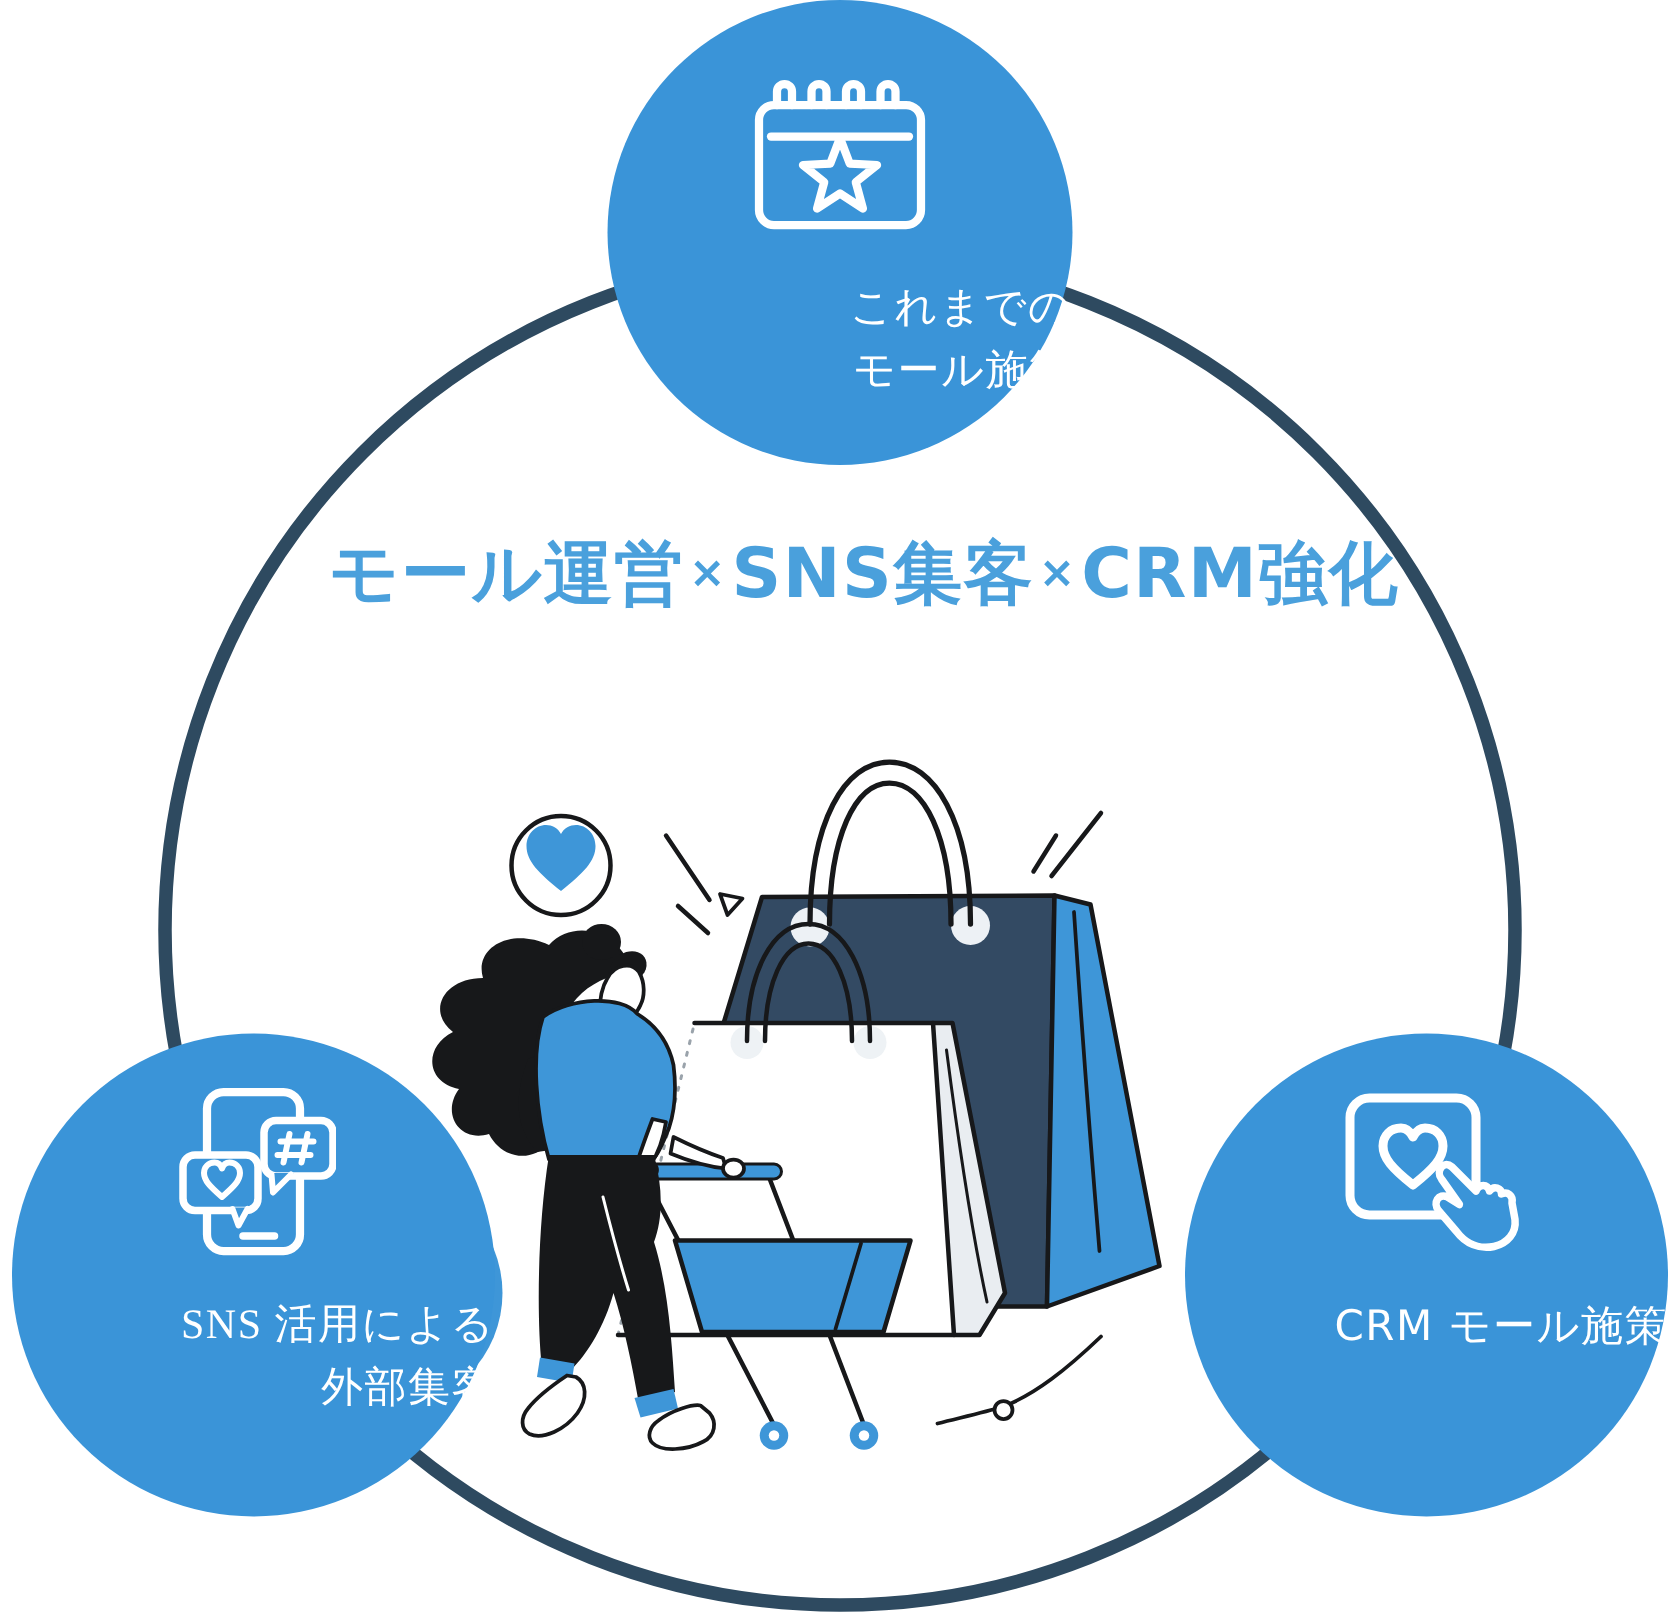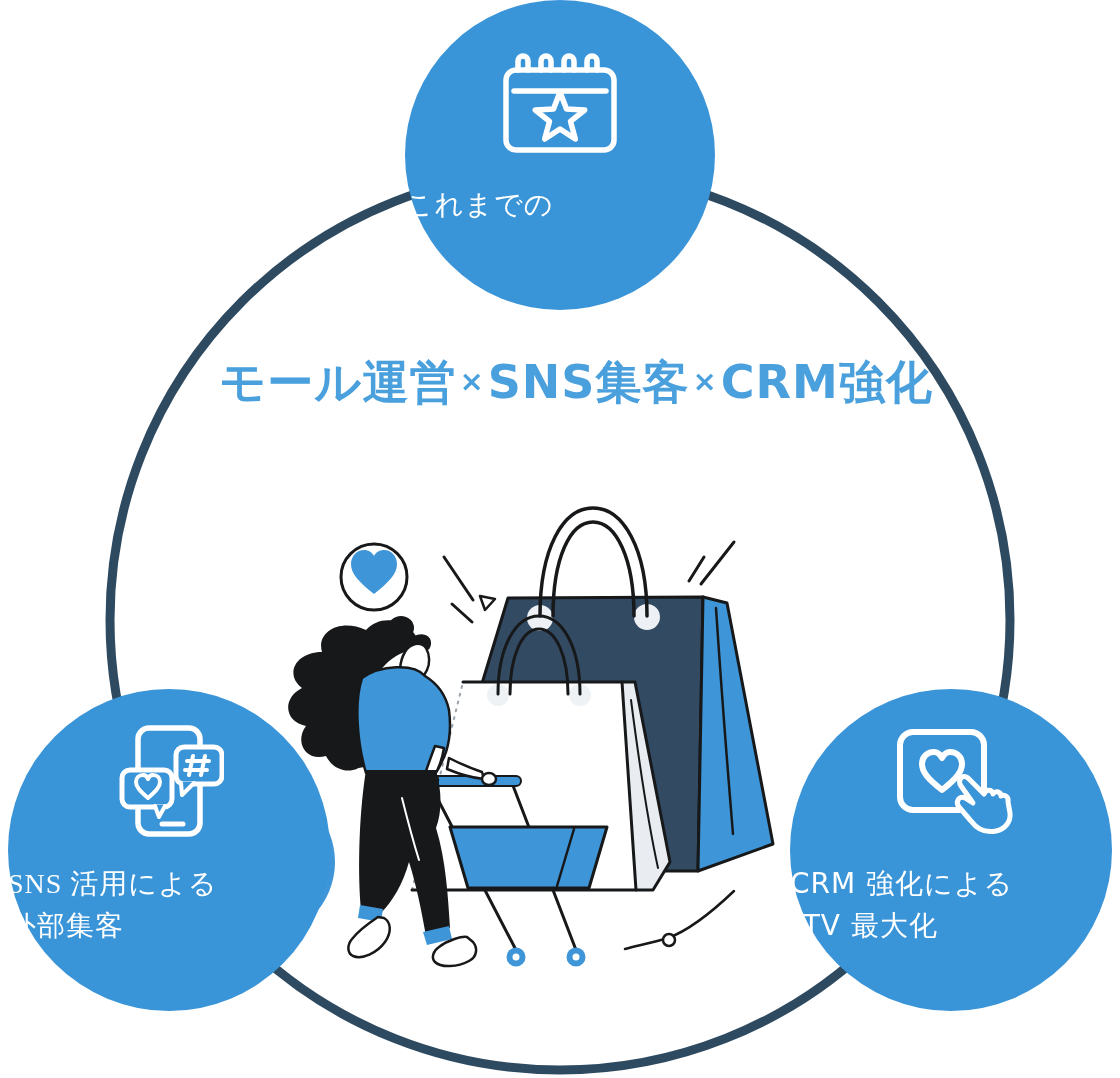--- a/index.html
+++ b/index.html
@@ -24,21 +24,21 @@
   .bubble-top   { left: 405px; top: 0px;   width: 310px; height: 310px; }
   .bubble-left  { left: 8px;   top: 689px; width: 322px; height: 322px; font-family: Liberation Serif, serif; }
   .bubble-right { left: 790px; top: 689px; width: 322px; height: 322px; }
   .bubble .icon { position: absolute; }
   .bubble-top   .icon { left: 95px;  top: 50px; }
   .bubble-left  .icon { left: 106px; top: 36px; }
   .bubble-right .icon { left: 98px;  top: 37px; }
   .bubble-label {
     position: absolute;
     left: 0; width: 100%;
-    text-align: left;
+    text-align: right;
     color: #ffffff;
     font-size: 28px;
     line-height: 42px;
     font-weight: 500;
     letter-spacing: 1px;
     white-space: nowrap;
   }
   .bubble-top   .bubble-label { top: 184px; }
   .bubble-left  .bubble-label { top: 174px; }
   .bubble-right .bubble-label { top: 174px; }
@@ -156,20 +156,21 @@
         <path d="M41 20 V11 A5 5 0 0 1 51 11 V20"></path>
         <path d="M64 20 V11 A5 5 0 0 1 74 11 V20"></path>
         <path d="M87 20 V11 A5 5 0 0 1 97 11 V20"></path>
         <rect x="6" y="20" width="108" height="80" rx="10"></rect>
         <path d="M14 41 H106"></path>
         <path d="M60 42 L66.5 59.1 L84.7 60 L70.5 71.4 L75.3 89 L60 79 L44.7 89 L49.5 71.4 L35.3 60 L53.5 59.1 Z"></path>
       </g>
     </svg>
     <div class="bubble-label">
       <div>これまでの</div>
+      <div>モール施策</div>
     </div>
   </div>
 
   <div class="bubble bubble-left">
     <svg class="icon" width="110" height="120" viewBox="0 0 110 120" aria-hidden="true">
       <g stroke-linecap="round" stroke-linejoin="round">
         <rect x="24" y="3" width="62" height="106" rx="11" fill="none" stroke="#ffffff" stroke-width="5.5"></rect>
         <path d="M48 99 H69" stroke="#ffffff" stroke-width="5" fill="none"></path>
         <rect x="8" y="45" width="50" height="37" rx="8" fill="#3a94d8" stroke="#ffffff" stroke-width="5"></rect>
         <path d="M40 80 L52 80 L45 94 Z" fill="#3a94d8"></path>
@@ -191,22 +192,21 @@
 
   <div class="bubble bubble-right">
     <svg class="icon" width="130" height="120" viewBox="0 0 130 120" aria-hidden="true">
       <g stroke-linecap="round" stroke-linejoin="round">
         <rect x="12" y="6" width="84" height="78" rx="13" fill="none" stroke="#ffffff" stroke-width="6"></rect>
         <path d="M54 64 C40 53 34 46 34 38 C34 31 39 26 46 26 C49 26 52 28 54 32 C56 28 59 26 62 26 C69 26 74 31 74 38 C74 46 68 53 54 64 Z" fill="none" stroke="#ffffff" stroke-width="6"></path>
         <path d="M73 60 C69 55 74 47 80 52 L96 68 C98 63 104 63 105 68 C108 64 113 66 113 70 C117 68 121 71 120 76 L122 87 C123 96 117 103 108 105 C98 107 89 103 83 95 L71 81 C67 76 71 69 77 72 L85 77 Z" fill="#3a94d8" stroke="#ffffff" stroke-width="5"></path>
       </g>
     </svg>
     <div class="bubble-label">
-      <div>CRM 強化による</div>
-      <div>LTV 最大化</div>
+      <div>CRM モール施策</div>
     </div>
   </div>
 
   <div class="headline">
     <div>
       <span>モール運営</span><span class="x">×</span><span>SNS集客</span><span class="x">×</span><span>CRM強化</span>
     </div>
   </div>
 
 </div>

